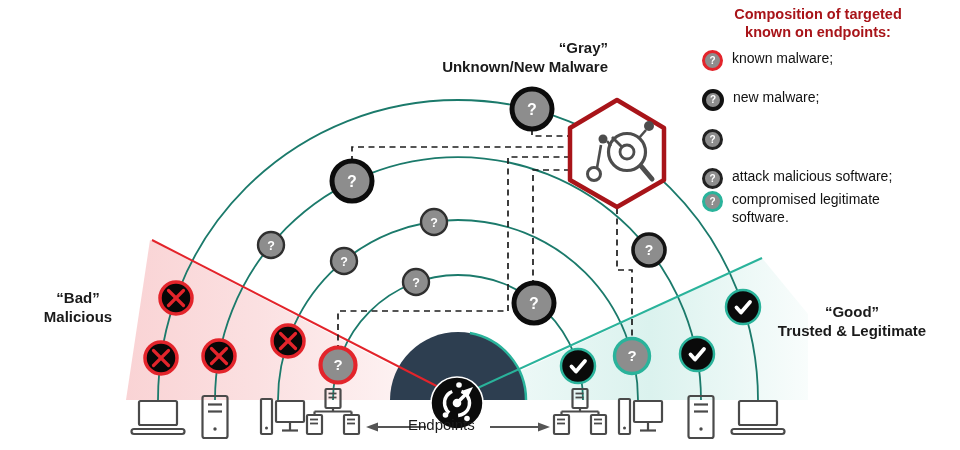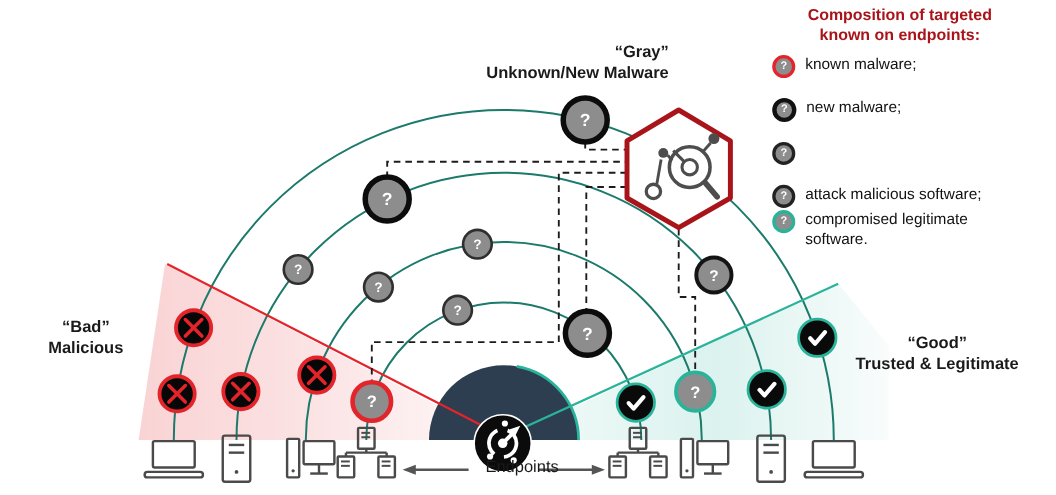--- a/index.html
+++ b/index.html
@@ -4,21 +4,21 @@
 <style>
   html,body{margin:0;padding:0;background:#fff;}
   #stage{position:relative;width:960px;height:450px;background:#fff;overflow:hidden;
          font-family:"Liberation Sans","DejaVu Sans",sans-serif;}
   svg{position:absolute;left:0;top:0;}
   .lbl{position:absolute;text-align:center;color:#1a1a1a;font-weight:bold;
        font-size:15px;line-height:19px;white-space:nowrap;}
   #top-title{left:308px;top:38px;width:300px;text-align:right;}
   #bad-label{left:14px;top:288px;width:128px;}
   #good-label{left:760px;top:302px;width:184px;}
-  #endpoints-label{position:absolute;left:408px;top:416px;width:100px;text-align:right;
+  #endpoints-label{position:absolute;left:408px;top:416px;width:100px;text-align:left;
        font-size:15px;color:#1a1a1a;font-weight:normal;}
   #legend{position:absolute;left:692px;top:5px;width:252px;}
   #legend .ltitle{color:#a81419;font-weight:bold;font-size:14.5px;line-height:18px;text-align:center;
        margin-bottom:9px;}
   #legend ul{list-style:none;margin:0;padding:0 0 0 10px;}
   #legend li{display:flex;align-items:flex-start;margin-bottom:18px;}
   #legend li:nth-child(4){margin-bottom:2px;}
   #legend li:nth-child(5){margin-bottom:0;}
   #legend .licon{flex:0 0 auto;width:15px;height:15px;border-radius:50%;background:#8d8d8d;
        color:#fff;font-size:10px;font-weight:bold;line-height:15px;text-align:center;

